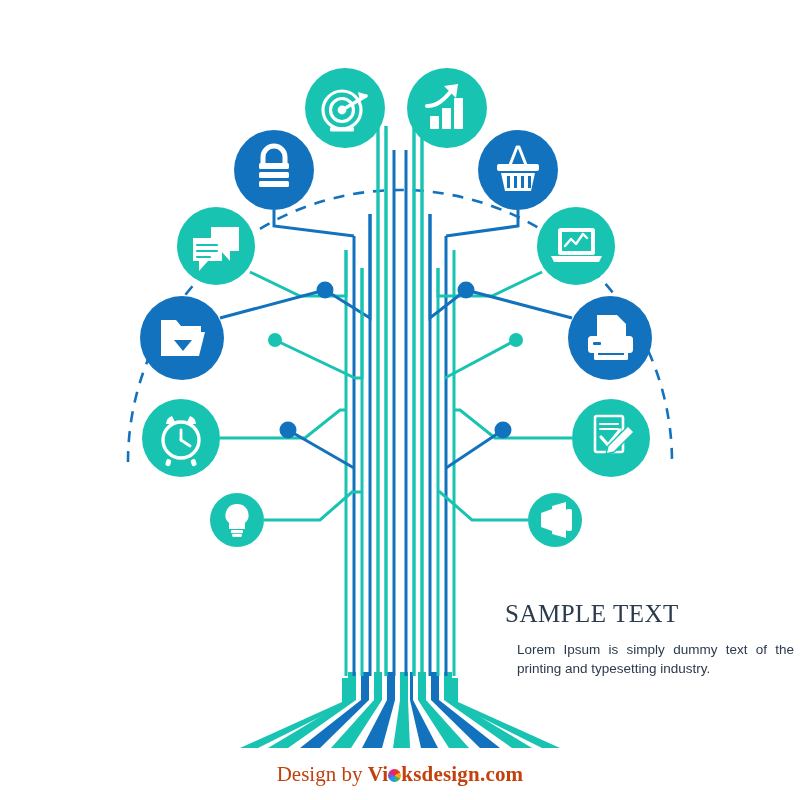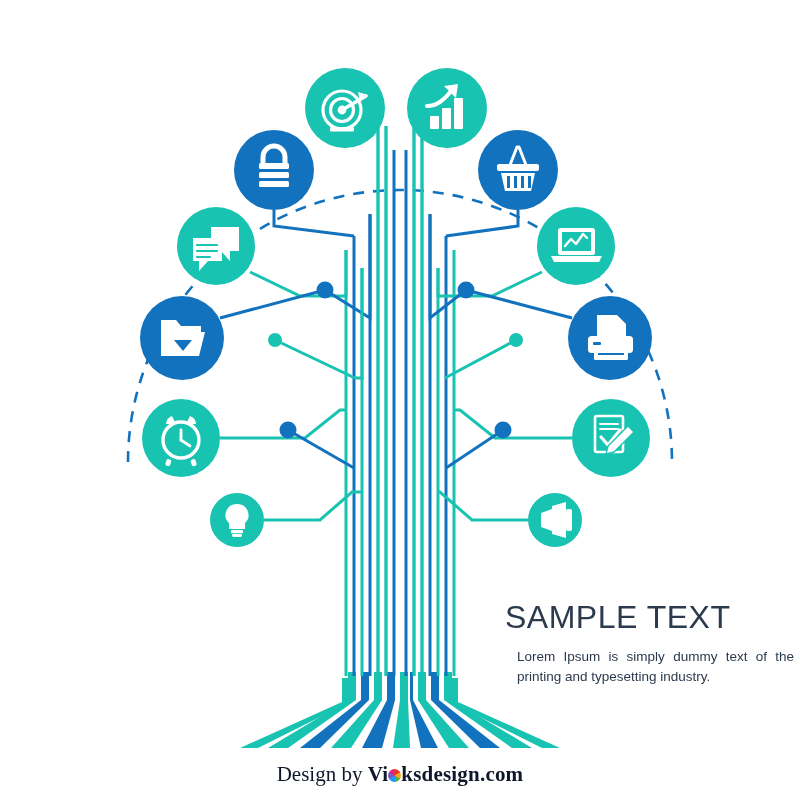--- a/index.html
+++ b/index.html
@@ -28,22 +28,22 @@
     height: 800px;
     display: block;
   }
   .text-block {
     position: absolute;
     left: 505px;
     top: 600px;
     width: 285px;
   }
   .sample-title {
-    font-family: Liberation Sans, sans-serif;
-    font-size: 32px;
+    font-family: Liberation Serif, serif;
+    font-size: 25px;
     letter-spacing: 0.5px;
     color: #2b3a4d;
     font-weight: 400;
     margin: 0 0 8px 0;
     line-height: 1.1;
   }
   .sample-body {
     font-family: "Liberation Sans", sans-serif;
     font-size: 13.5px;
     color: #2b3a4d;
@@ -53,21 +53,21 @@
     width: 277px;
   }
   .credit {
     position: absolute;
     left: 0;
     top: 762px;
     width: 800px;
     text-align: center;
     font-family: "Liberation Serif", serif;
     font-size: 21px;
-    color: #0f172a;
+    color: #c2410c;
     white-space: nowrap;
   }
   .credit .brand {
     font-weight: bold;
     letter-spacing: 0.2px;
   }
   .credit .logo-o {
     display: inline-block;
     width: 13px;
     height: 13px;

